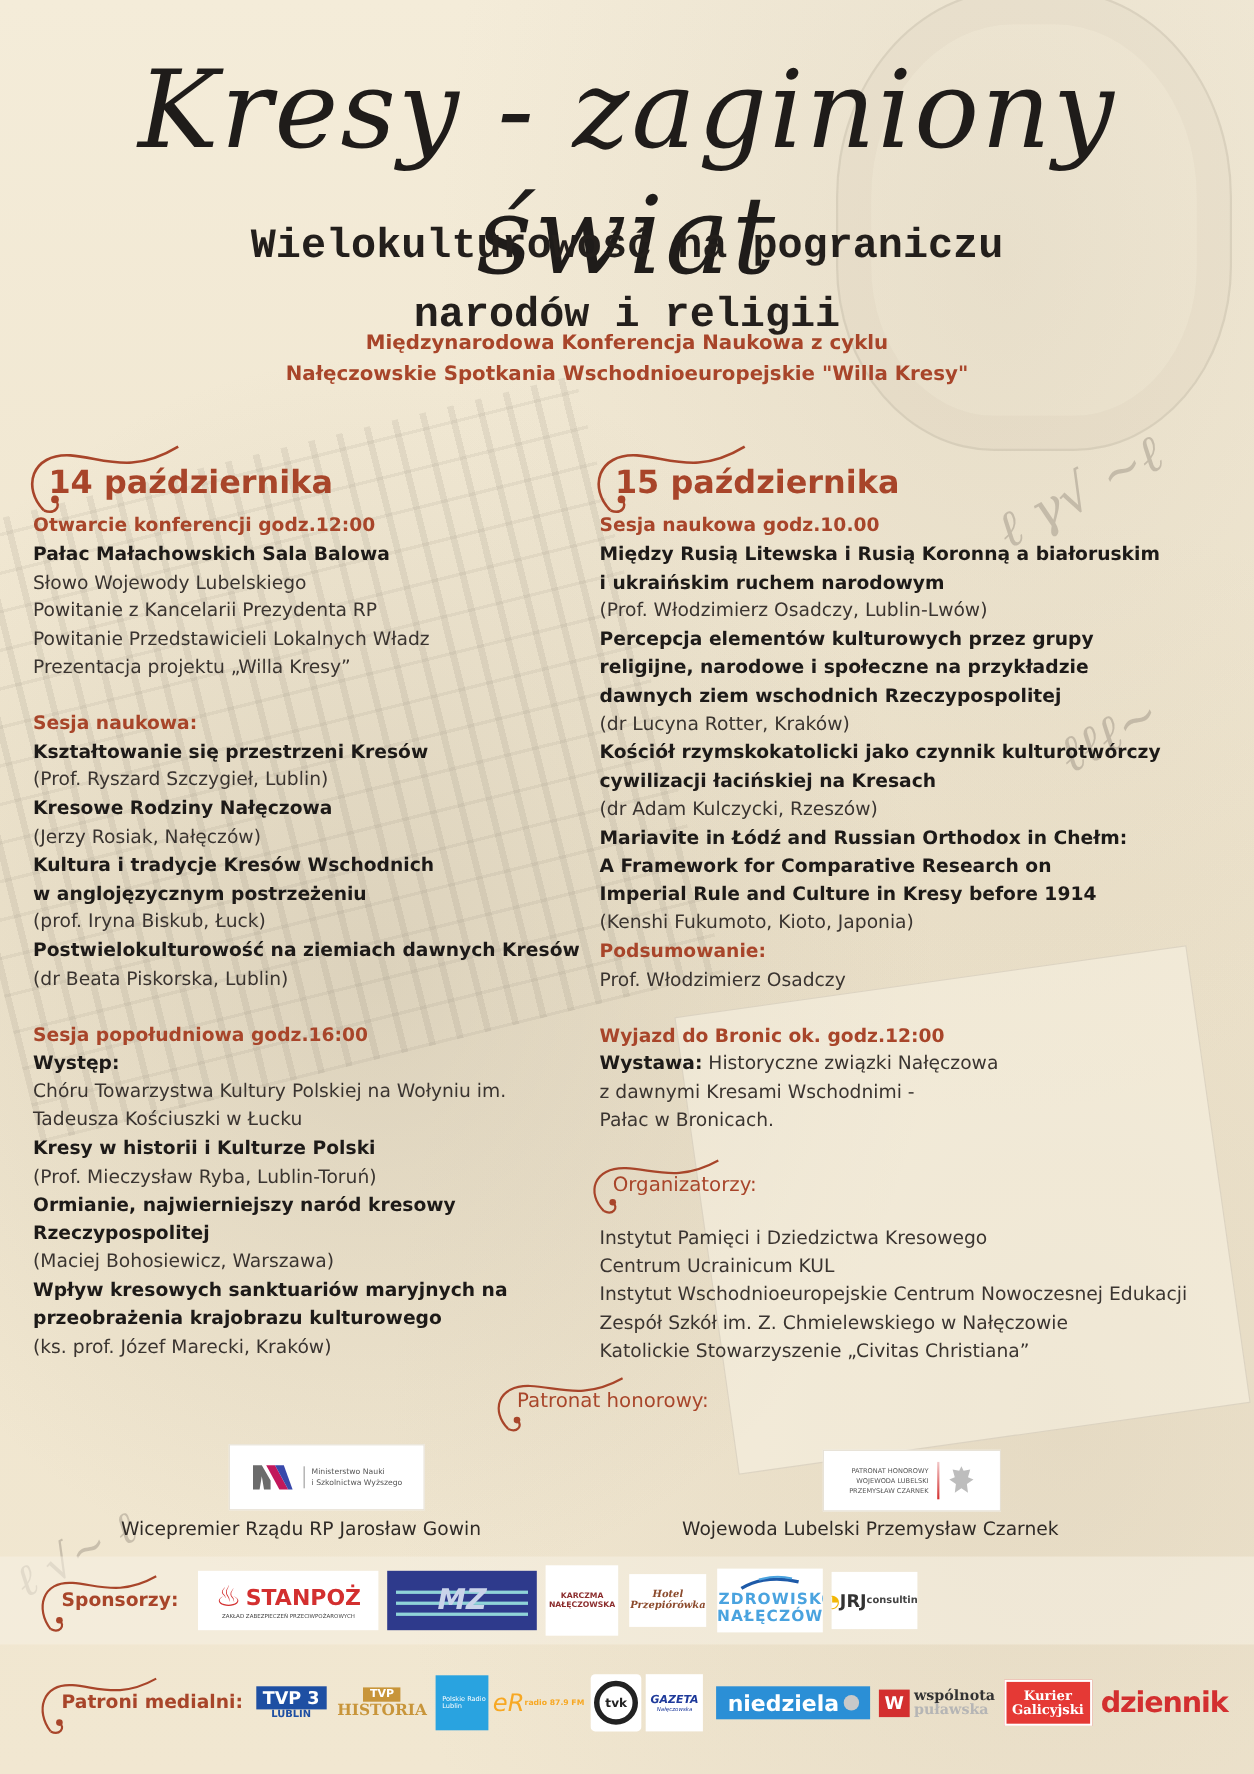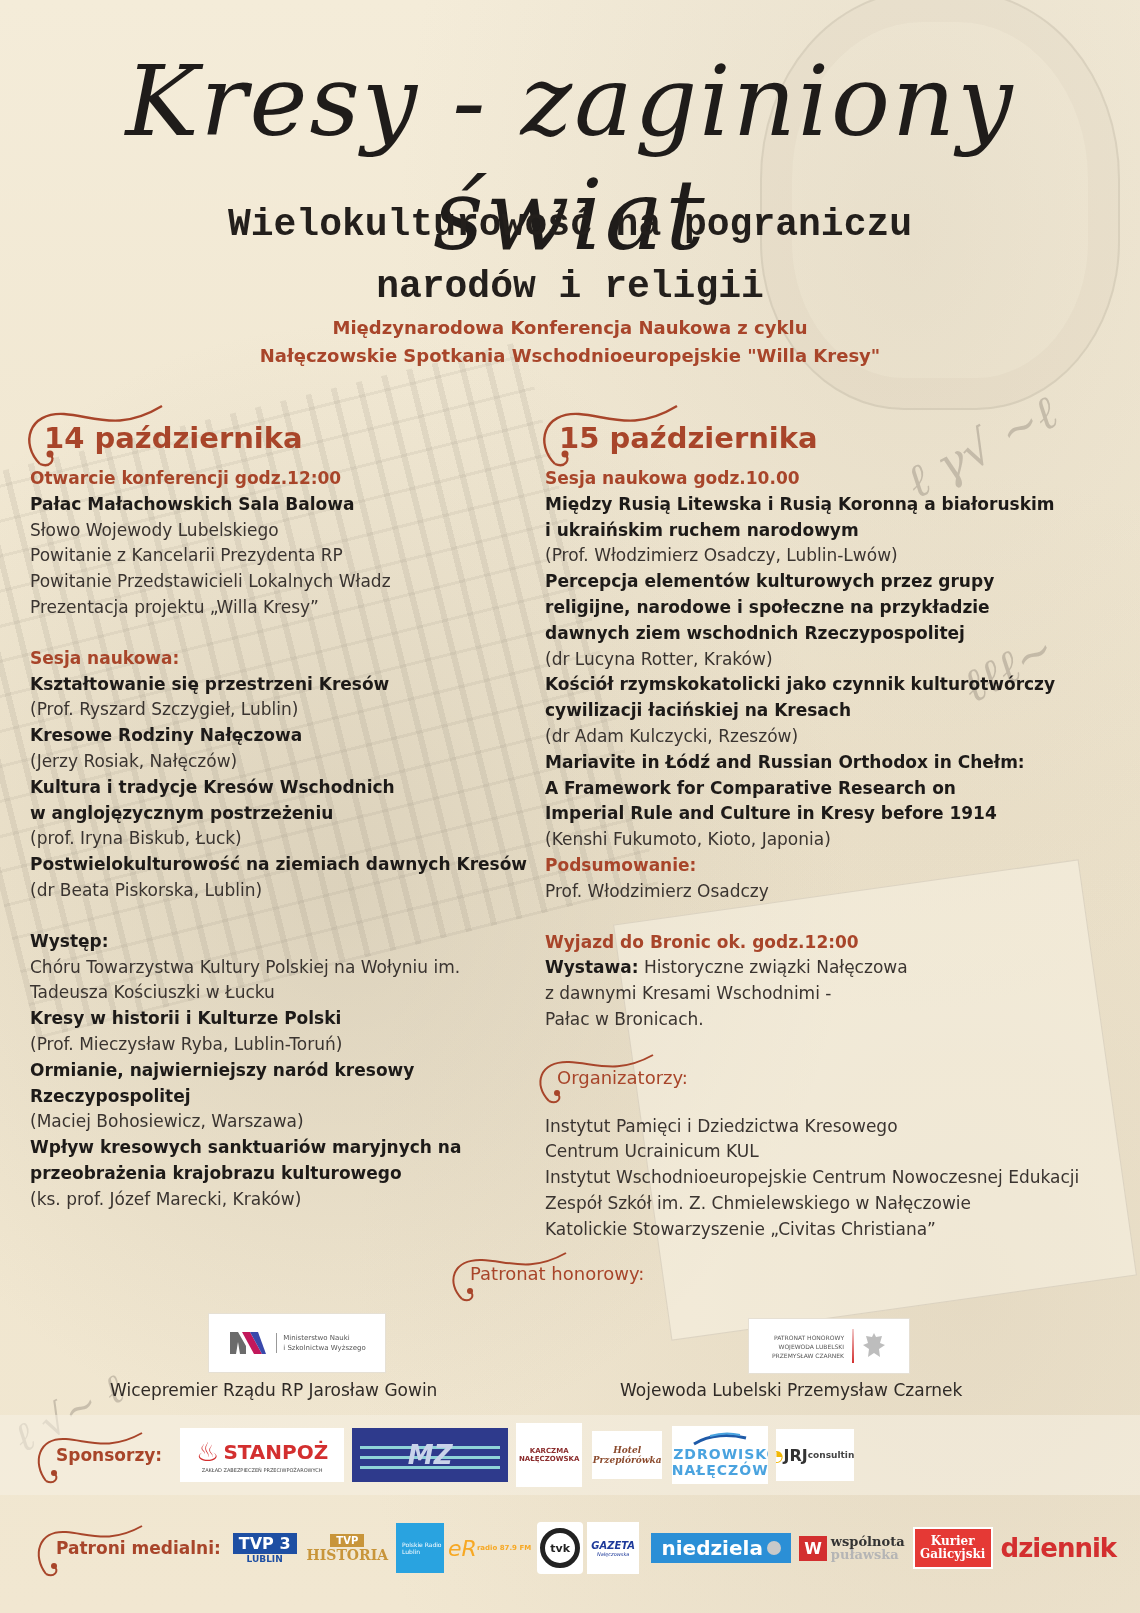--- a/index.html
+++ b/index.html
@@ -50,21 +50,21 @@
     position: absolute; left: 0; top: 44px; width: 1140px; text-align: center;
     font-family: "DejaVu Serif", serif; font-style: italic; font-weight: normal;
     font-size: 98px; color: #1f1c1a; letter-spacing: 2px;
   }
   .subtitle {
     position: absolute; left: 0; top: 194px; width: 1140px; text-align: center;
     font-family: "Liberation Mono", monospace; font-weight: bold;
     font-size: 38px; line-height: 62px; color: #231f1c;
   }
   .conf {
-    position: absolute; left: 0; top: 314px; width: 1140px; text-align: center;
+    position: absolute; left: 0; top: 298px; width: 1140px; text-align: center;
     font-family: "DejaVu Sans", sans-serif; font-weight: bold; font-size: 18px;
     line-height: 28px; color: #a8452a;
   }
 
   .col { position: absolute; font-size: 17px; line-height: 25.8px; }
   .col-left { left: 30px; width: 540px; top: 418px; }
   .col-right { left: 545px; width: 560px; top: 418px; }
 
   .date-head {
     position: relative; display: inline-block; font-weight: bold; font-size: 29px;
@@ -143,20 +143,21 @@
     <div class="b">Kształtowanie się przestrzeni Kresów</div>
     <div class="n">(Prof. Ryszard Szczygieł, Lublin)</div>
     <div class="b">Kresowe Rodziny Nałęczowa</div>
     <div class="n">(Jerzy Rosiak, Nałęczów)</div>
     <div class="b">Kultura i tradycje Kresów Wschodnich</div>
     <div class="b">w anglojęzycznym postrzeżeniu</div>
     <div class="n">(prof. Iryna Biskub, Łuck)</div>
     <div class="b">Postwielokulturowość na ziemiach dawnych Kresów</div>
     <div class="n">(dr Beata Piskorska, Lublin)</div>
     <div class="gap"></div>
+    <div class="sec-head">Sesja popołudniowa godz.16:00</div>
     <div class="b">Występ:</div>
     <div class="n">Chóru Towarzystwa Kultury Polskiej na Wołyniu im.</div>
     <div class="n">Tadeusza Kościuszki w Łucku</div>
     <div class="b">Kresy w historii i Kulturze Polski</div>
     <div class="n">(Prof. Mieczysław Ryba, Lublin-Toruń)</div>
     <div class="b">Ormianie, najwierniejszy naród kresowy</div>
     <div class="b">Rzeczypospolitej</div>
     <div class="n">(Maciej Bohosiewicz, Warszawa)</div>
     <div class="b">Wpływ kresowych sanktuariów maryjnych na</div>
     <div class="b">przeobrażenia krajobrazu kulturowego</div>
@@ -255,21 +256,21 @@
       </svg>
       <span>Sponsorzy:</span>
     </div>
     <div class="logo" style="margin-left:18px; width:164px; height:54px; flex-direction:column;">
       <div style="display:flex; align-items:center;">
         <span style="color:#d32f2f; font-size:26px; margin-right:4px;">♨</span>
         <span style="color:#d32f2f; font-size:20px;">STANPOŻ</span>
       </div>
       <span style="font-size:5px; color:#444; font-weight:normal;">ZAKŁAD ZABEZPIECZEŃ PRZECIWPOŻAROWYCH</span>
     </div>
-    <div class="logo" style="margin-left:8px; width:156px; height:54px; background:#2e3a8c; color:#c9d3ea; font-style:italic; font-size:26px; position:relative;">
+    <div class="logo" style="margin-left:8px; width:136px; height:54px; background:#2e3a8c; color:#c9d3ea; font-style:italic; font-size:26px; position:relative;">
       <div style="position:absolute; left:8px; right:8px; top:18px; height:3px; background:#8fd3d8;"></div>
       <div style="position:absolute; left:8px; right:8px; top:28px; height:3px; background:#8fd3d8;"></div>
       <div style="position:absolute; left:8px; right:8px; top:38px; height:3px; background:#8fd3d8;"></div>
       <span style="position:relative;">MZ</span>
     </div>
     <div class="logo" style="margin-left:8px; width:66px; height:64px; color:#8b2c2c; font-size:7px;">
       <span>KARCZMA NAŁĘCZOWSKA</span>
     </div>
     <div class="logo" style="margin-left:10px; width:70px; height:48px; color:#8b4a2c; font-size:9px; font-style:italic; font-family:'DejaVu Serif', serif;">
       <span>Hotel Przepiórówka</span>

